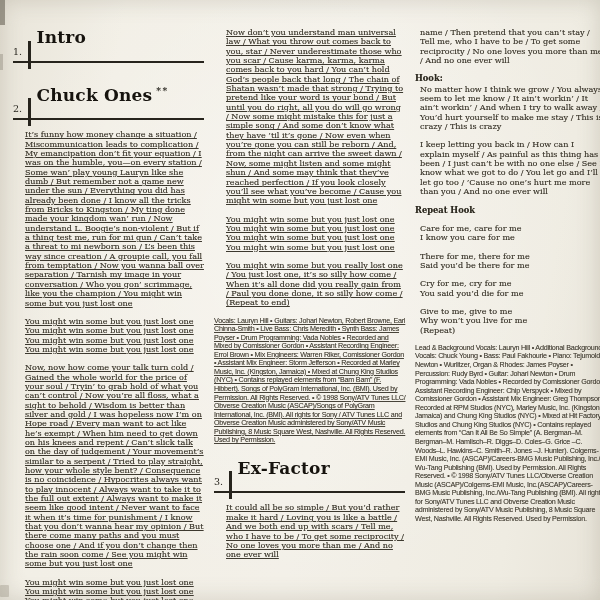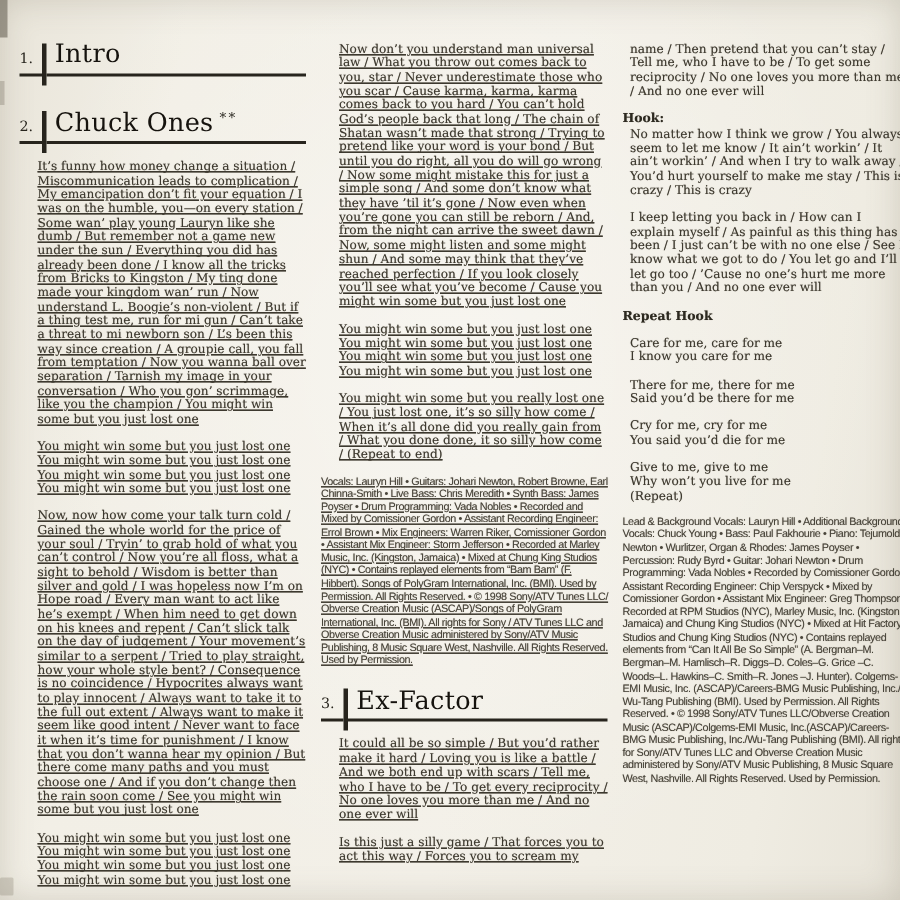--- a/index.html
+++ b/index.html
@@ -26,22 +26,22 @@
   
   .track-header{display:flex;align-items:flex-end;margin:0 2px 10px 0;}
   .num-cell{
     width:15px;flex:0 0 15px;
     font-size:9.5px;line-height:10px;padding-bottom:4px;
     border-bottom:2px solid #27241d;color:#27241d;
   }
   .bar-cell{width:2.5px;flex:0 0 2.5px;background:#27241d;height:28px;margin-bottom:-6px;}
   .title-cell{
     flex:1;border-bottom:2.2px solid #27241d;
-    font-weight:normal;font-size:17px;line-height:19px;
-    padding:0 0 2px 6px;color:#16130e;letter-spacing:0.2px;
+    font-weight:bold;font-size:17px;line-height:19px;
+    padding:0 0 14px 6px;color:#16130e;letter-spacing:0.2px;
     font-family:"DejaVu Serif","Liberation Serif",serif;
   }
   .track-mark{font-size:9px;vertical-align:super;margin-left:4px;letter-spacing:1.5px;color:#27241d;}
 
   .hdr-gap{height:9px;}
 
   
   .lyric{
     font-size:8.1px;line-height:9.35px;
     margin:0 0 9px 0;color:#3d392f;
@@ -107,32 +107,31 @@
 You might win some but you just lost one</p>
 
     </div>
 
     <div class="col">
       <p class="lyric indent" style="margin-top:4px">Now don’t you understand man universal law / What you throw out comes back to you, star / Never underestimate those who you scar / Cause karma, karma, karma comes back to you hard / You can’t hold God’s people back that long / The chain of Shatan wasn’t made that strong / Trying to pretend like your word is your bond / But until you do right, all you do will go wrong / Now some might mistake this for just a simple song / And some don’t know what they have ’til it’s gone / Now even when you’re gone you can still be reborn / And, from the night can arrive the sweet dawn / Now, some might listen and some might shun / And some may think that they’ve reached perfection / If you look closely you’ll see what you’ve become / Cause you might win some but you just lost one</p>
       <p class="lyric indent lines">You might win some but you just lost one
 You might win some but you just lost one
 You might win some but you just lost one
 You might win some but you just lost one</p>
-      <p class="lyric indent">You might win some but you really lost one / You just lost one, it’s so silly how come / When it’s all done did you really gain from / What you done done, it so silly how come / (Repeat to end)</p>
+      <p class="lyric indent">You might win some but you really lost one / You just lost one, it’s so silly how come / When it’s all done did you really gain from / Paul you done done, it so silly how come / (Repeat to end)</p>
 
       <div class="credits indent">Vocals: Lauryn Hill • Guitars: Johari Newton, Robert Browne, Earl Chinna-Smith • Live Bass: Chris Meredith • Synth Bass: James Poyser • Drum Programming: Vada Nobles • Recorded and Mixed by Comissioner Gordon • Assistant Recording Engineer: Errol Brown • Mix Engineers: Warren Riker, Comissioner Gordon • Assistant Mix Engineer: Storm Jefferson • Recorded at Marley Music, Inc. (Kingston, Jamaica) • Mixed at Chung King Studios (NYC) • Contains replayed elements from “Bam Bam” (F. Hibbert). Songs of PolyGram International, Inc. (BMI). Used by Permission. All Rights Reserved. • © 1998 Sony/ATV Tunes LLC/ Obverse Creation Music (ASCAP)/Songs of PolyGram International, Inc. (BMI). All rights for Sony / ATV Tunes LLC and Obverse Creation Music administered by Sony/ATV Music Publishing, 8 Music Square West, Nashville. All Rights Reserved. Used by Permission.</div>
 
       <div class="track-header">
         <span class="num-cell">3.</span>
         <span class="bar-cell"></span>
         <span class="title-cell"><span>Ex-Factor</span><span class="track-mark"></span></span>
       </div>
 
-      <p class="lyric indent">It could all be so simple / But you’d rather make it hard / Loving you is like a battle / And we both end up with scars / Tell me, who I have to be / To get every reciprocity / No one loves you more than me / And no one ever will</p>
-      <p class="lyric indent">Is this just a silly game / That forces you to act this way / Forces you to scream my</p>
+      <p class="lyric indent">It could all be so simple / But you’d rather make it hard / Loving you is like a battle / And we both end up with scars / Tell me, who I have to be / To get some reciprocity / No one loves you more than me / And no one ever will</p>
     </div>
 
     <div class="col">
       <p class="lyric indent3" style="margin-top:4px">name / Then pretend that you can’t stay / Tell me, who I have to be / To get some reciprocity / No one loves you more than me / And no one ever will</p>
 
       <p class="lyric-label indent3">Hook:</p>
       <p class="lyric indent3">No matter how I think we grow / You always seem to let me know / It ain’t workin’ / It ain’t workin’ / And when I try to walk away / You’d hurt yourself to make me stay / This is crazy / This is crazy</p>
 
       <p class="lyric indent3">I keep letting you back in / How can I explain myself / As painful as this thing has been / I just can’t be with no one else / See I know what we got to do / You let go and I’ll let go too / ’Cause no one’s hurt me more than you / And no one ever will</p>
 

